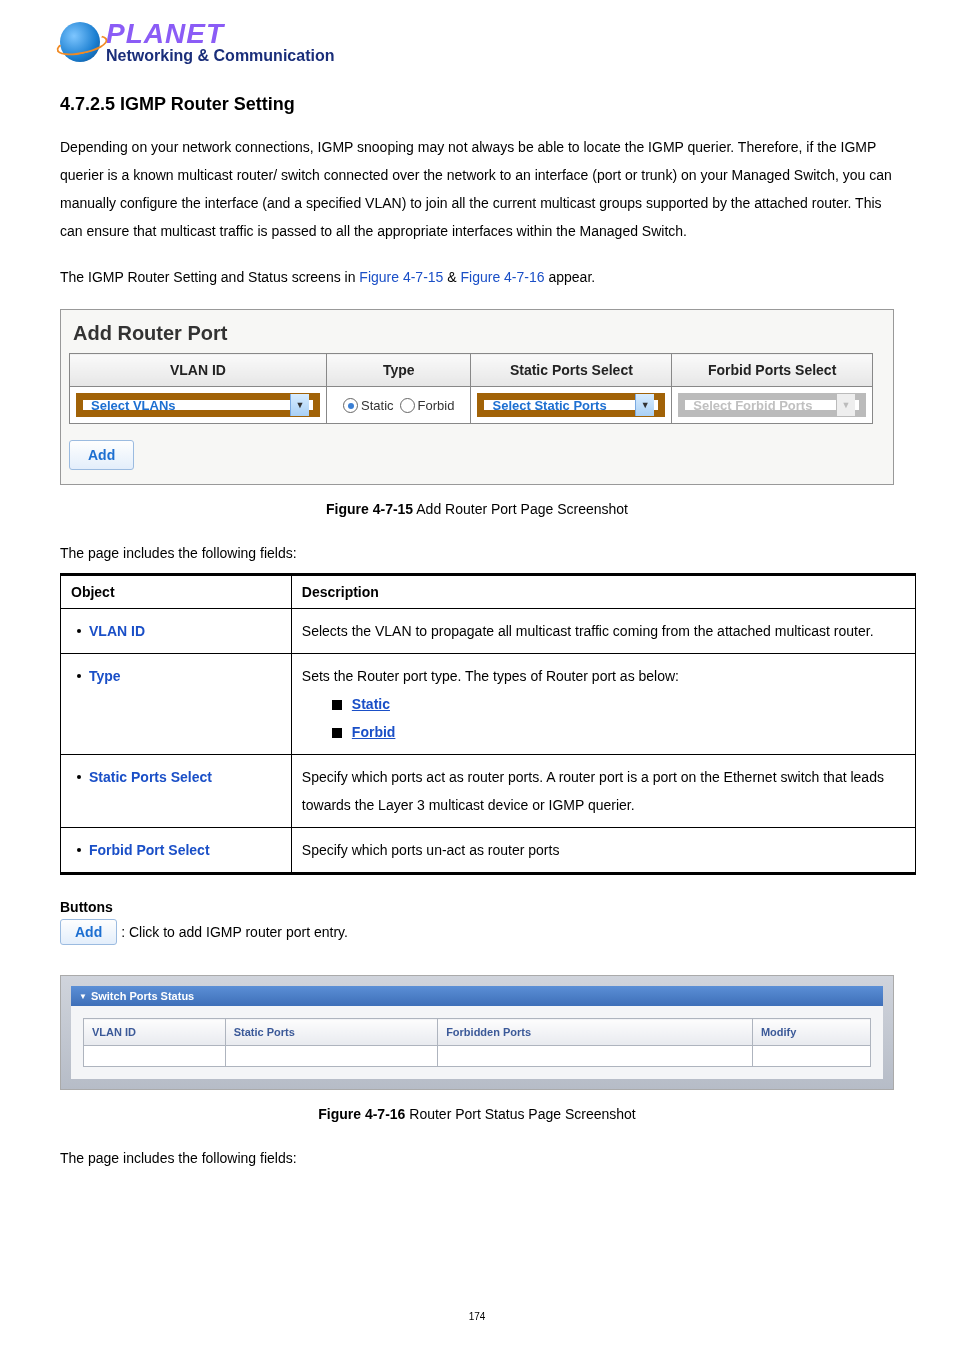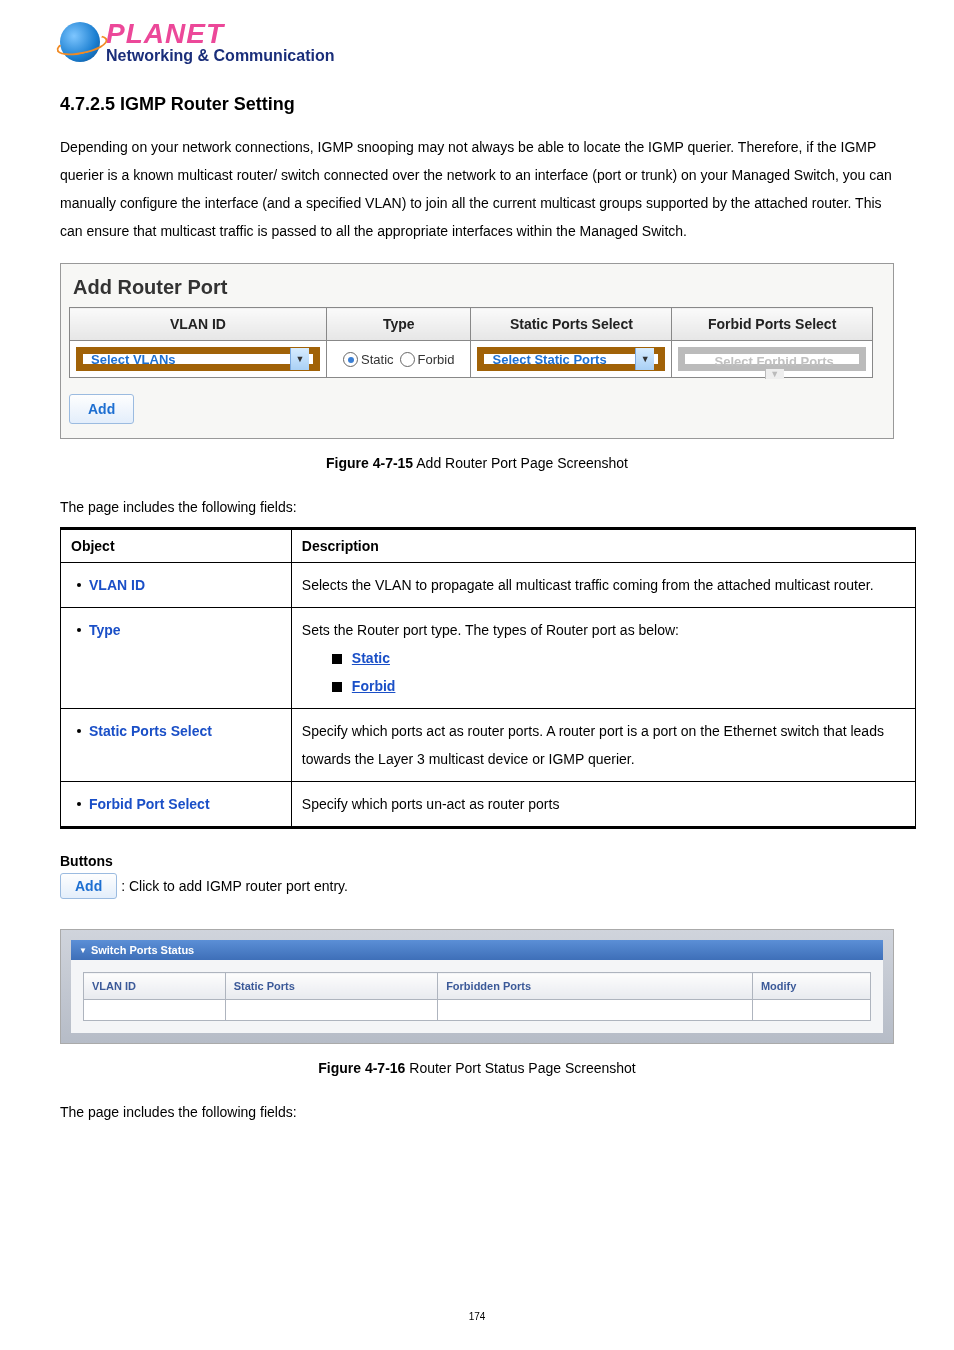--- a/index.html
+++ b/index.html
@@ -46,21 +46,21 @@
     border-top-color: transparent;
   }
   .logo-text {
     display: flex;
     flex-direction: column;
     line-height: 1;
   }
   .logo-text .brand {
     font-size: 28px;
     font-weight: 900;
-    color: #ec4899;
+    color: #8b5cf6;
     letter-spacing: 1px;
     font-style: italic;
   }
   .logo-text .tag {
     font-size: 16px;
     color: #1a2e7a;
     font-weight: bold;
   }
   h2.section {
     font-size: 18px;
@@ -124,21 +124,20 @@
     font-weight: bold;
     height: 24px;
     padding: 0 4px 0 8px;
     box-sizing: border-box;
     font-size: 13px;
     width: 100%;
   }
   .dd.disabled {
     color: #c0c0c0;
     border-color: #bbb;
-    flex-direction: column;
   }
   .dd .arrow {
     background: linear-gradient(#d7ecff, #a9d0f5);
     border-left: 1px solid #7aa9e0;
     width: 18px;
     height: 22px;
     display: inline-flex;
     align-items: center;
     justify-content: center;
     font-size: 9px;
@@ -349,20 +348,23 @@
         <span class="brand">PLANET</span>
         <span class="tag">Networking &amp; Communication</span>
       </div>
     </div>
   </div>
 
   <h2 class="section">4.7.2.5 IGMP Router Setting</h2>
 
   <p class="body">Depending on your network connections, IGMP snooping may not always be able to locate the IGMP querier. Therefore, if the IGMP querier is a known multicast router/ switch connected over the network to an interface (port or trunk) on your Managed Switch, you can manually configure the interface (and a specified VLAN) to join all the current multicast groups supported by the attached router. This can ensure that multicast traffic is passed to all the appropriate interfaces within the Managed Switch.</p>
 
+  <p class="body">
+    <span>The IGMP Router Setting and Status screens in </span><a class="figref">Figure 4-7-15</a><span> &amp; </span><a class="figref">Figure 4-7-16</a><span> appear.</span>
+  </p>
 
   <div class="shot1">
     <div class="shot1-title">Add Router Port</div>
     <table class="shot1-table">
       <tbody>
           <tr>
         <th style="width:32%">VLAN ID</th>
         <th style="width:18%">Type</th>
         <th style="width:25%">Static Ports Select</th>
         <th style="width:25%">Forbid Ports Select</th>

